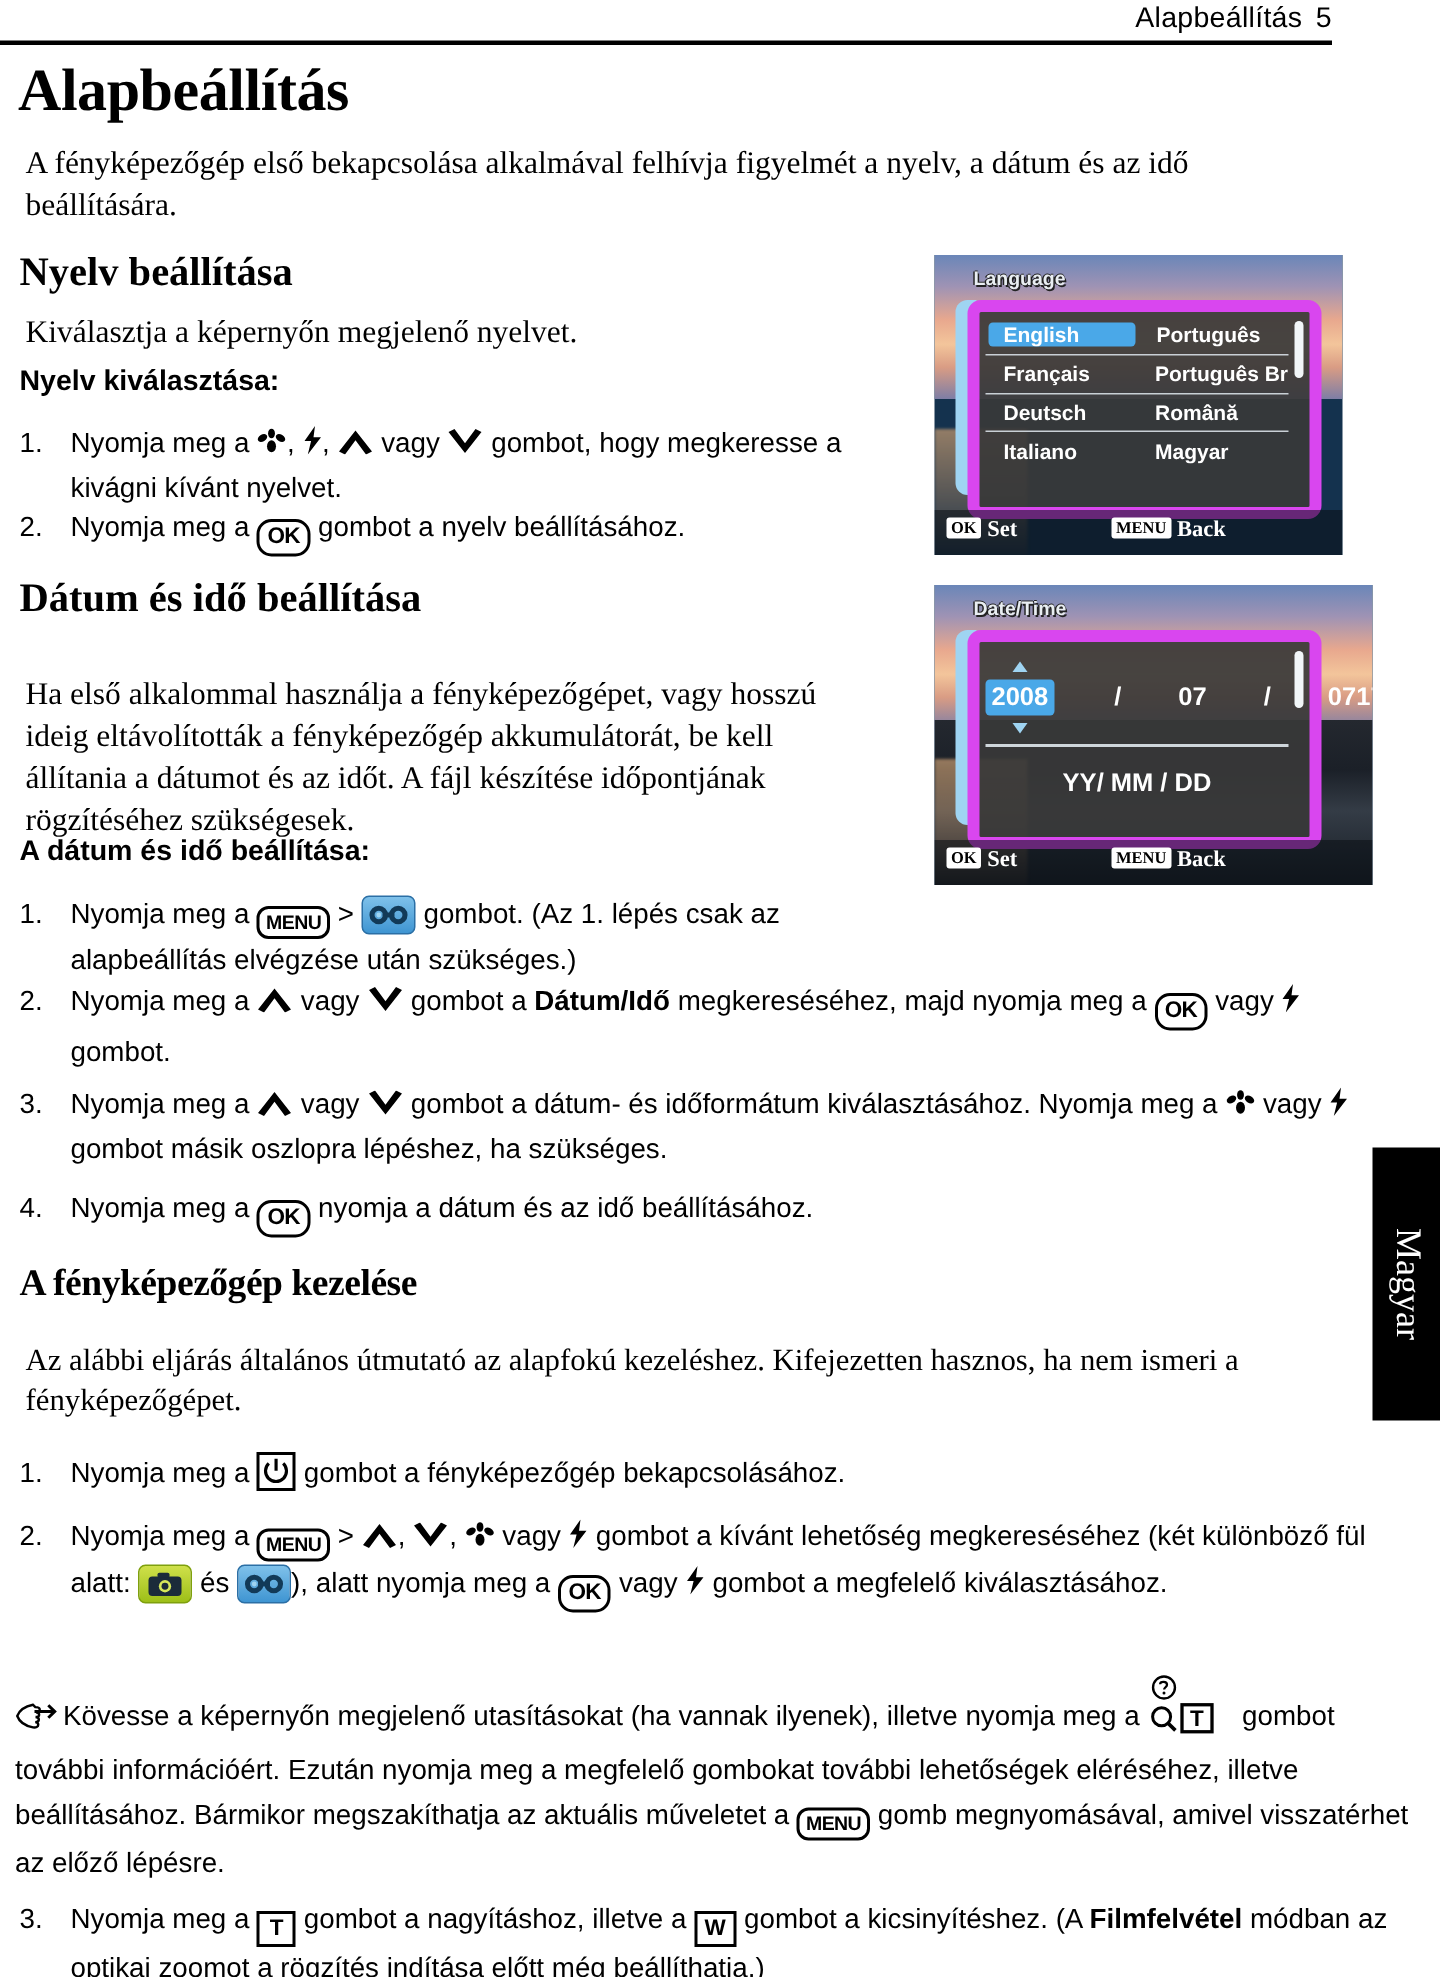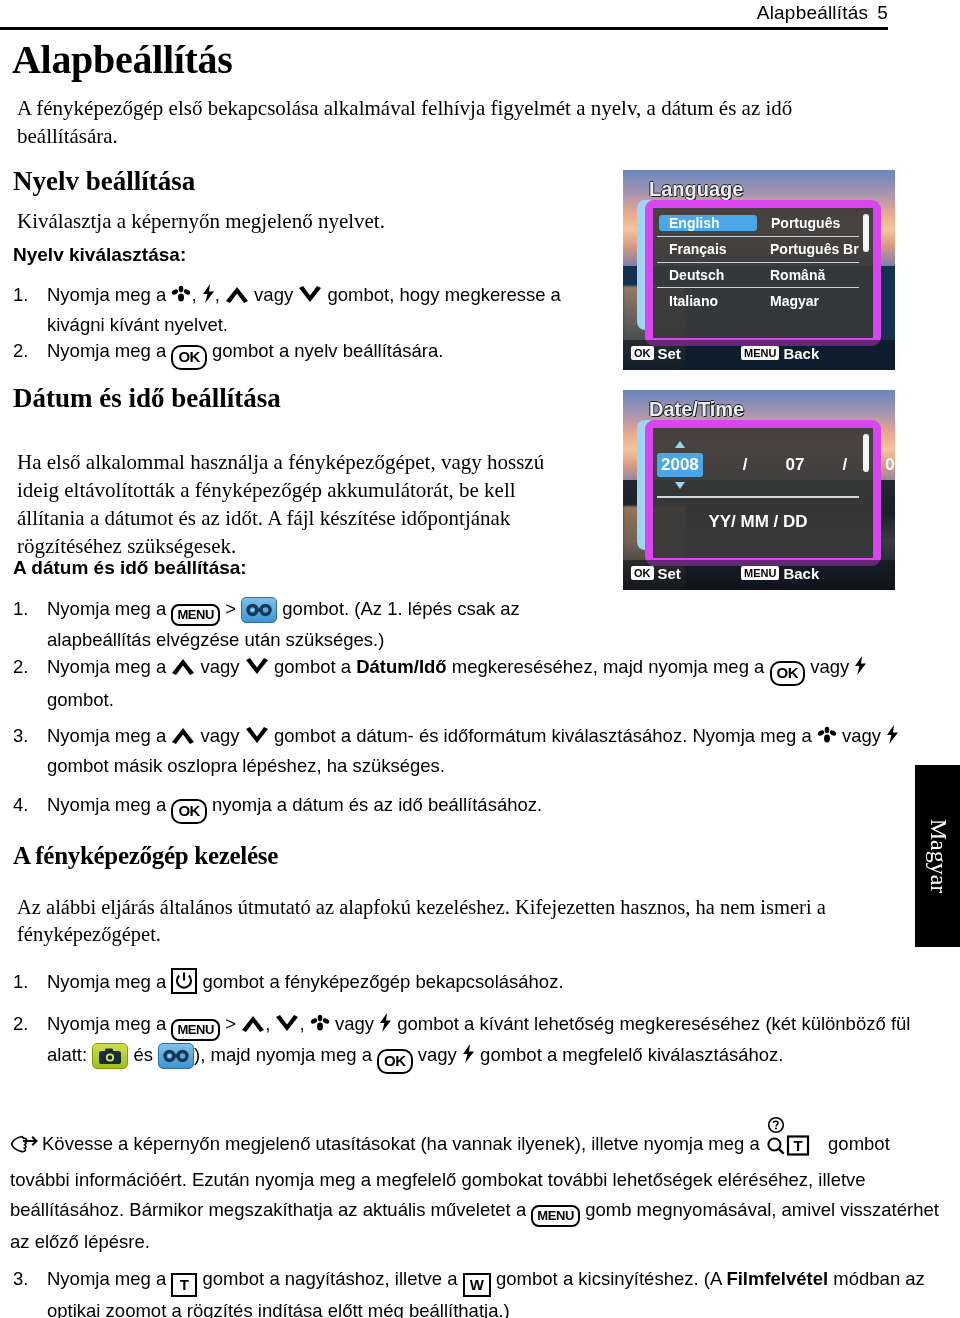--- a/index.html
+++ b/index.html
@@ -134,21 +134,21 @@
     background:linear-gradient(180deg,#24282f 0%,#1b2028 30%,#343c46 55%,#171d25 100%);
   }
   .reed{
     position:absolute;left:0;top:58%;width:62px;height:42%;
     background:linear-gradient(180deg,rgba(190,150,110,.75),rgba(80,60,45,.2));
     filter:blur(1px);
   }
   .shot-title{
     position:absolute;left:26px;top:8px;
     color:#e9eef2;font-family:"Liberation Sans",sans-serif;
-    font-weight:bold;font-size:20px;
+    font-weight:bold;font-size:13px;
     text-shadow:1px 1px 0 #222,-1px 0 0 #222,0 -1px 0 #222;
   }
   .panel-wrap{
     position:absolute;left:14px;top:30px;width:244px;height:130px;
   }
   .panel-left{
     position:absolute;left:0;top:0;width:14px;height:100%;
     background:#9fd4f2;border-radius:8px 0 0 8px;
   }
   .panel{
@@ -177,21 +177,21 @@
   .lcell.sel{
     background:#4aa8e8;border-radius:3px;margin:1px 2px;
     padding-left:10px;
   }
   .footbar{
     position:absolute;left:0;bottom:0;width:100%;height:30px;
     background:rgba(10,14,20,.55);
   }
   .fb{
     position:absolute;top:5px;color:#fff;
-    font-family:Liberation Sans, sans-serif;font-weight:bold;font-size:15px;
+    font-family:Liberation Serif, serif;font-weight:bold;font-size:15px;
   }
   .kbox{
     display:inline-block;background:#fff;color:#000;
     border-radius:2px;padding:0 3px;font-size:11px;line-height:14px;
     vertical-align:2px;margin-right:4px;font-weight:bold;
   }
 
   
   .dt-row{
     position:absolute;left:4px;right:14px;top:6px;height:62px;
@@ -260,21 +260,21 @@
             <path d="M12 1 L23 15 L19 17 L12 7.5 L5 17 L1 15 Z" fill="#000"></path>
           </svg></span><span> vagy </span><span class="gl down"><svg width="24" height="17" viewBox="0 0 24 17">
             <path d="M12 16 L1 2 L5 0 L12 9.5 L19 0 L23 2 Z" fill="#000"></path>
           </svg></span><span> gombot, hogy megkeresse a kivágni kívánt nyelvet.</span>
     </span>
   </div>
 
   <div class="step" style="left:13px;top:337px;width:585px;">
     <span class="n">2.</span>
     <span class="tx">
-      <span>Nyomja meg a </span><span class="btn-ok">OK</span><span> gombot a nyelv beállítására.</span>
+      <span>Nyomja meg a </span><span class="btn-ok">OK</span><span> gombot a nyelv beállításához.</span>
     </span>
   </div>
 
   <h2 class="sec" style="left:13px;top:383px;">Dátum és idő beállítása</h2>
 
   <p class="body" style="left:13px;top:444px;width:556px;">Ha első alkalommal használja a fényképezőgépet, vagy hosszú ideig eltávolították a fényképezőgép akkumulátorát, be kell állítania a dátumot és az időt. A fájl készítése időpontjának rögzítéséhez szükségesek.</p>
 
   <div class="sub" style="left:13px;top:556px;">A dátum és idő beállítása:</div>
 
   <div class="step" style="left:13px;top:595px;width:560px;">
@@ -354,21 +354,21 @@
           </svg></span><span> vagy </span><span class="gl"><svg width="13" height="19" viewBox="0 0 13 19">
             <path d="M8 0 L1 10 L5.4 10 L3.2 19 L12 7.5 L7 7.5 Z" fill="#000"></path>
           </svg></span><span> gombot a kívánt lehetőség megkereséséhez (két különböző fül alatt: </span><span class="icon-tile icon-cam"><svg width="34" height="24" viewBox="0 0 34 24">
             <rect x="6" y="7" width="22" height="13" rx="2.6" fill="#1b2b3a"></rect>
             <rect x="12" y="4.5" width="8" height="3.4" rx="1.2" fill="#1b2b3a"></rect>
             <circle cx="17" cy="13.5" r="4.1" fill="#d6e75a"></circle>
             <circle cx="17" cy="13.5" r="2.3" fill="#1b2b3a"></circle>
           </svg></span><span> és </span><span class="icon-tile icon-wrench"><svg width="34" height="24" viewBox="0 0 34 24">
             <path d="M6 12 a4.5 4.5 0 1 1 9 0 a4.5 4.5 0 1 1 -9 0 M13 12 h8 M28 12 a4.5 4.5 0 1 0 -9 0 a4.5 4.5 0 1 0 9 0" fill="none" stroke="#123a58" stroke-width="3.4"></path>
             <circle cx="10.5" cy="12" r="1.6" fill="#9fd4f2"></circle>
-          </svg></span><span>), majd nyomja meg a </span><span class="btn-ok">OK</span><span> vagy </span><span class="gl"><svg width="13" height="19" viewBox="0 0 13 19">
+          </svg></span><span>), alatt nyomja meg a </span><span class="btn-ok">OK</span><span> vagy </span><span class="gl"><svg width="13" height="19" viewBox="0 0 13 19">
             <path d="M8 0 L1 10 L5.4 10 L3.2 19 L12 7.5 L7 7.5 Z" fill="#000"></path>
           </svg></span><span> gombot a megfelelő kiválasztásához.</span>
     </span>
   </div>
 
   <div class="note" style="left:10px;top:1116px;width:930px;">
     <span class="gl" style="vertical-align:-4px;"><svg width="32" height="20" viewBox="0 0 32 20">
           <path d="M13 6 h11 l-2.5 -2.5 1.4 -1.4 5 4.9 -5 4.9 -1.4 -1.4 2.5 -2.5 h-11 z" fill="#000"></path>
           <path d="M12 2.5 c-5 1 -9 3.5 -10.5 7.5 c1.5 4.2 5.5 6.6 10.5 7.6 c2 .3 3.5 -.4 3.5 -1.8 0 -1 -.8 -1.6 -2 -1.7 1.5 0 2.4 -.7 2.4 -1.7 0 -1 -.9 -1.6 -2.2 -1.7 1.5 0 2.4 -.6 2.4 -1.6 0 -.9 -.8 -1.5 -2.1 -1.6 1.6 -.1 2.5 -.7 2.5 -1.7 0 -1.1 -1.2 -1.7 -3 -1.7 z" fill="none" stroke="#000" stroke-width="1.6"></path>
         </svg></span><span>Kövesse a képernyőn megjelenő utasításokat (ha vannak ilyenek), illetve nyomja meg a </span><span class="gl" style="vertical-align:-6px;"><svg width="58" height="40" viewBox="0 0 58 40">
@@ -427,21 +427,21 @@
     <div class="footbar">
       <div class="fb" style="left:8px;">
         <span class="kbox">OK</span><span>Set</span>
       </div>
       <div class="fb" style="left:118px;">
         <span class="kbox">MENU</span><span>Back</span>
       </div>
     </div>
   </div>
 
-  <div class="shot" style="left:623px;top:390px;">
+  <div class="shot" style="left:623px;top:390px;padding-left:20px;">
     <div class="sky"></div>
     <div class="land2"></div>
     <div class="reed"></div>
     <div class="shot-title">Date/Time</div>
 
     <div class="panel-wrap">
       <div class="panel-left"></div>
       <div class="panel">
         <div class="scrollbar"></div>
 

